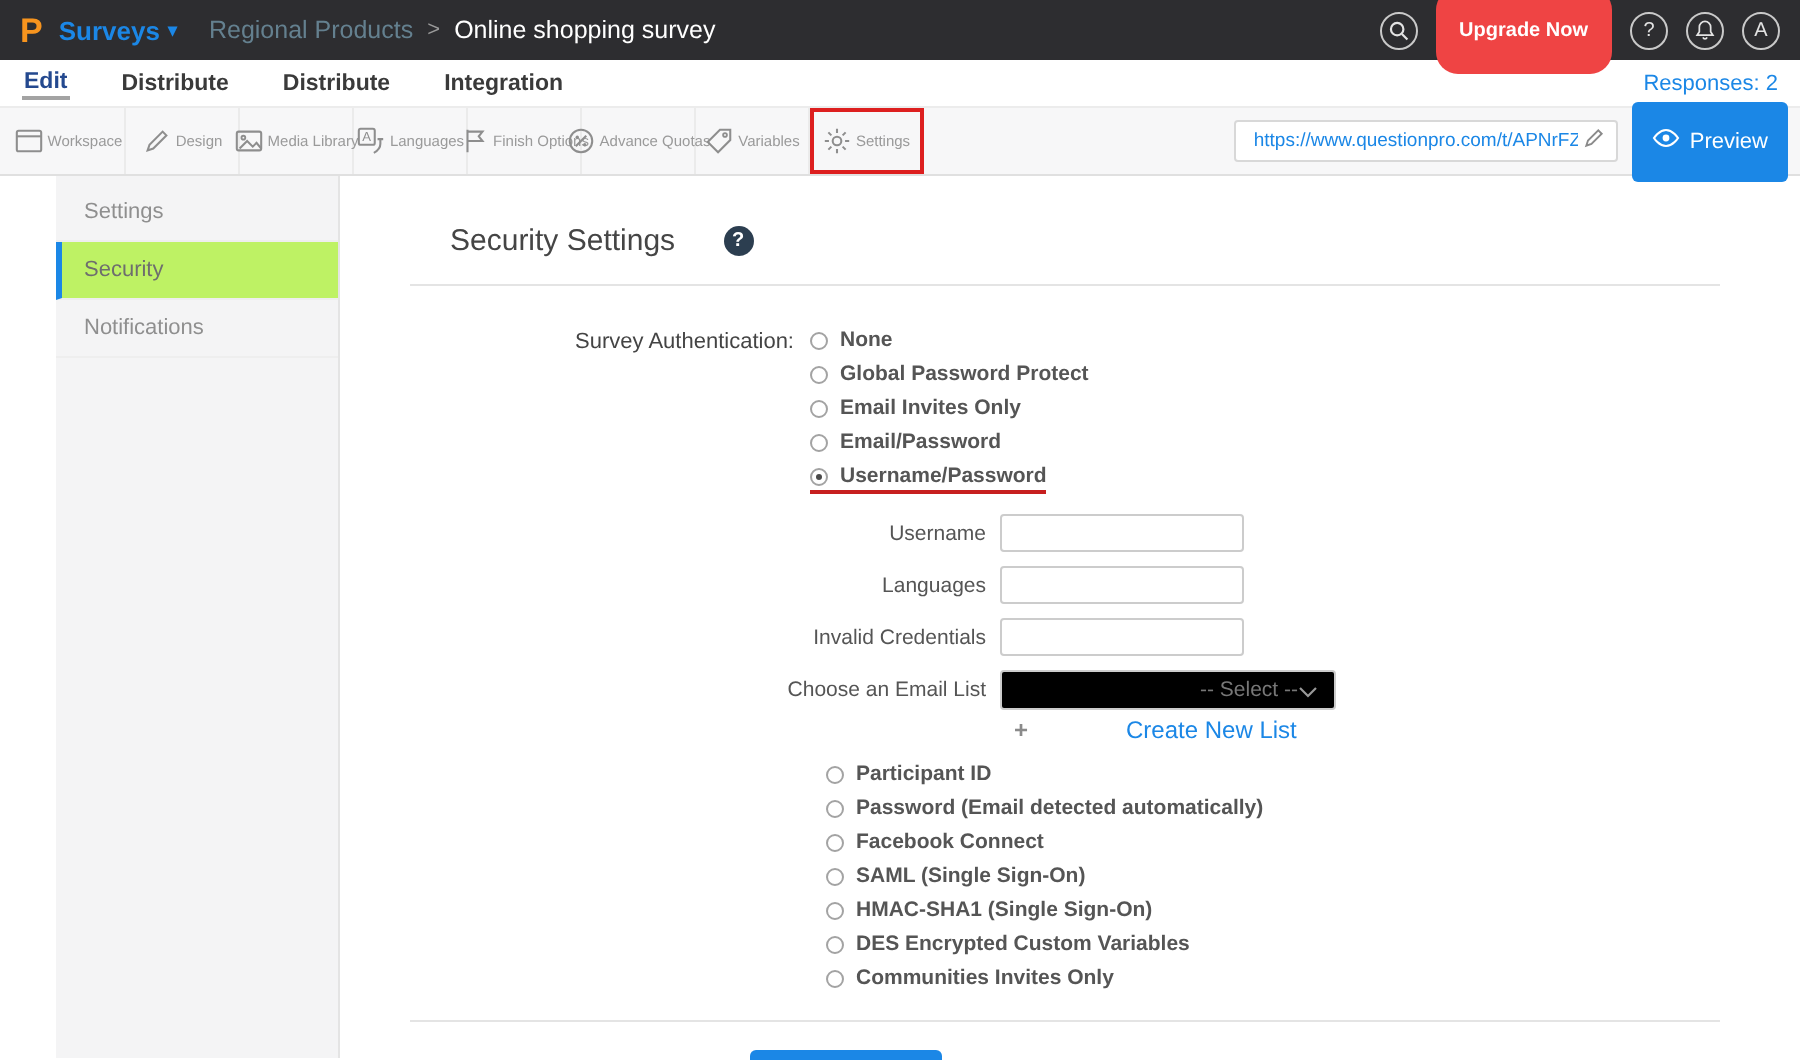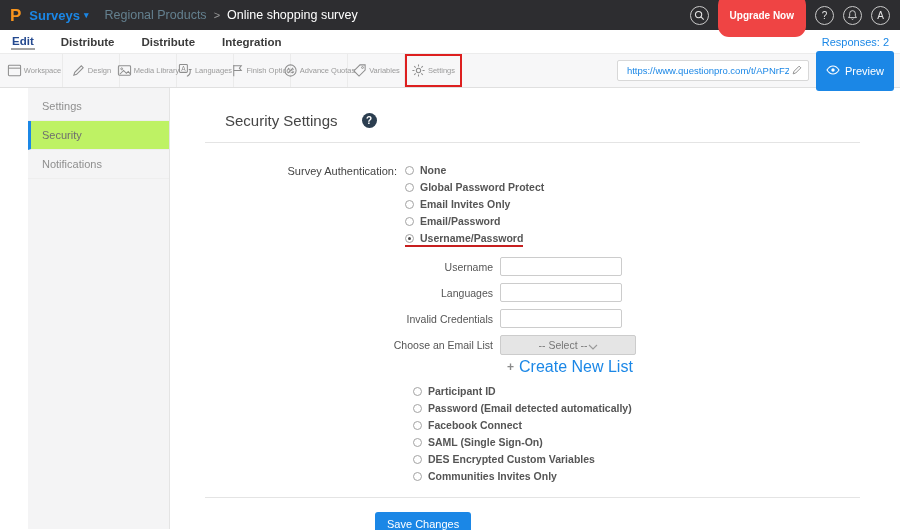--- a/index.html
+++ b/index.html
@@ -52,26 +52,26 @@
   .radio-group { display:flex; flex-direction:column; gap:4px;font-weight:bold; }
   .radio-item { display:flex; align-items:center; gap:6px; width:fit-content; padding-bottom:1px; cursor:pointer; }
   .radio-item.underlined { border-bottom:2px solid #c71f1f; }
   .radio-btn { width:9px; height:9px; border:1px solid #a3a3a3; border-radius:50%; background:#fff; flex:none; position:relative; }
   .radio-btn.checked::after { content:""; position:absolute; top:2px; left:2px; right:2px; bottom:2px; background:#4a4a4a; border-radius:50%; }
   .radio-label { font-size:10.5px; color:#555; }
   .fields { margin:10px 0 3px; display:flex; flex-direction:column; gap:7px; }
   .field-row { display:flex; align-items:center; }
   .field-label { width:275px; flex:none; text-align:right; padding-right:7px; font-size:10.5px; color:#555; }
   .text-input { width:122px; height:19px; border:1px solid #ccc; border-radius:2px; font-family:inherit; font-size:10.5px; padding:0 5px; outline:none; }
-  .select-box { width:136px; height:20px; border:1px solid #ccc; border-radius:2px; background:#e5e5e5; display:flex; align-items:center; justify-content:center; padding:0 8px; cursor:pointer; }
+  .select-box { width:168px; height:20px; border:1px solid #ccc; border-radius:2px; background:#000000; display:flex; align-items:center; justify-content:flex-end; padding:0 8px; cursor:pointer; }
   .select-value { font-size:10.5px; color:#777; }
   .create-link-row { margin:3px 0 9px 282px; }
   .create-link { display:flex; align-items:center; gap:5px; width:fit-content; cursor:pointer; text-decoration:none; }
   .plus-glyph { color:#8a8a8a; font-size:12px; font-weight:bold; line-height:1; }
-  .create-label { color:#1b87e6; font-size:16px; }
+  .create-label { color:#1b87e6; font-size:12px;margin-left:44px; }
   .group2 { margin-left:188px; margin-top:6px; }
   .divider2 { height:1px; background:#e4e4e4; margin-top:14px; margin-left:-20px; }
   .save-row { margin:14px 0 0 150px; }
   .save-btn { background:#1b87e6; color:#fff; border:none; border-radius:3px; font-size:11px; padding:6px 12px; cursor:pointer; font-family:inherit; }
 </style>
 </head>
 <body>
 
 <header class="topbar">
   <span class="logo-p">P</span>
@@ -297,20 +297,24 @@
           <div class="radio-item">
             <span class="radio-btn"></span>
             <span class="radio-label">Facebook Connect</span>
           </div>
 
           <div class="radio-item">
             <span class="radio-btn"></span>
             <span class="radio-label">SAML (Single Sign-On)</span>
           </div>
 
+          <div class="radio-item">
+            <span class="radio-btn"></span>
+            <span class="radio-label">HMAC-SHA1 (Single Sign-On)</span>
+          </div>
 
           <div class="radio-item">
             <span class="radio-btn"></span>
             <span class="radio-label">DES Encrypted Custom Variables</span>
           </div>
 
           <div class="radio-item">
             <span class="radio-btn"></span>
             <span class="radio-label">Communities Invites Only</span>
           </div>

